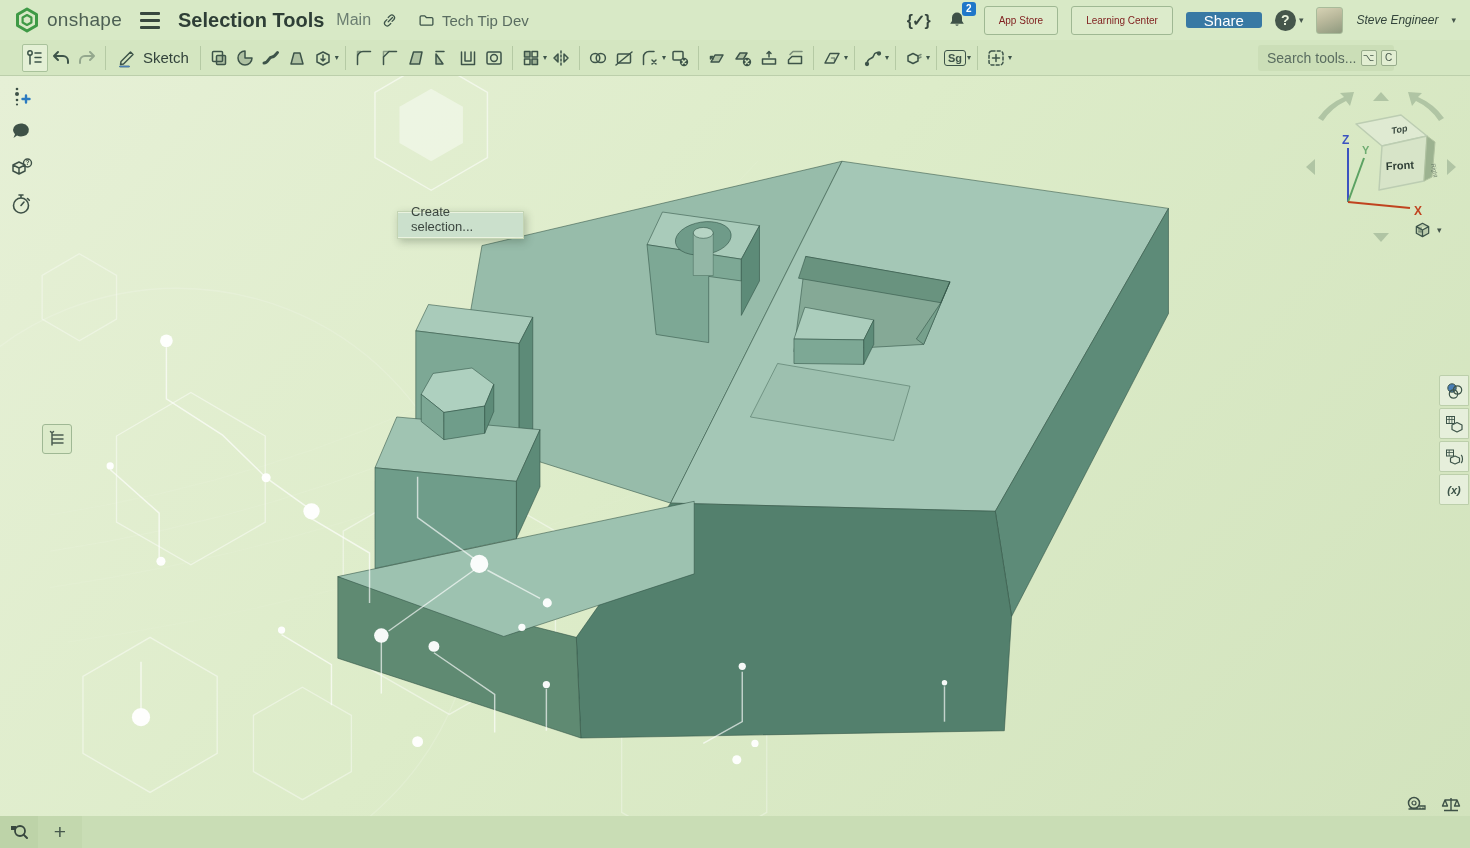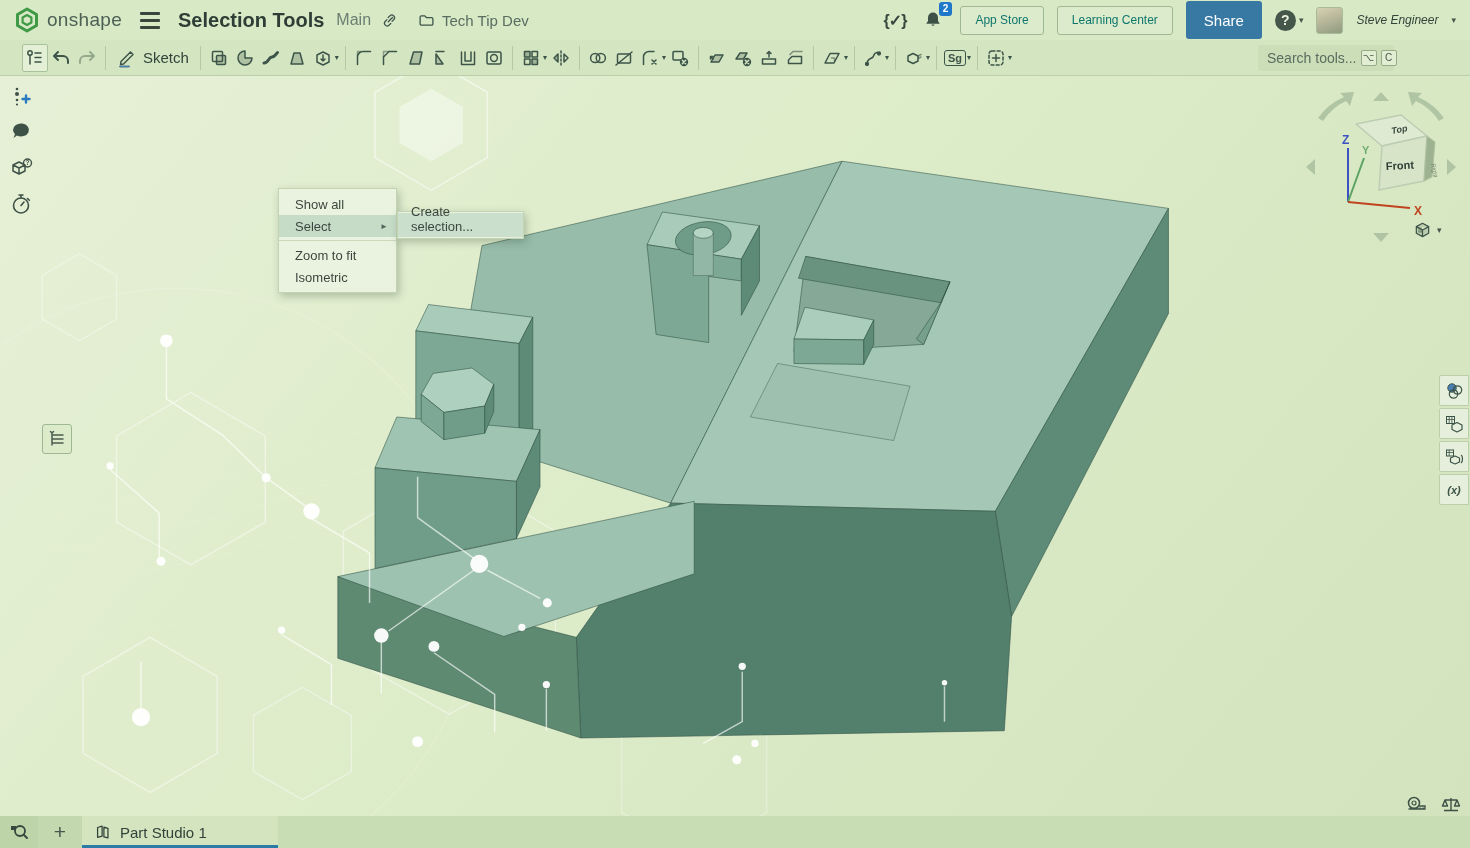--- a/index.html
+++ b/index.html
@@ -18,22 +18,22 @@
   .branch { font-size:16px; color:#6b7e71; margin-left:2px; }
   .tb-iconbtn { background:none; border:0; display:flex; align-items:center; cursor:pointer; color:#4b5c51; }
   .folder-wrap { display:flex; align-items:center; gap:7px; margin-left:10px; }
   .folder-name { font-size:15px; color:#5a6d61; }
   .topbar-right { margin-left:auto; display:flex; align-items:center; gap:13px; }
   .fs-glyph { font-size:16px; font-weight:bold; color:#35463d; letter-spacing:-1px; }
   .bell-wrap { position:relative; margin:0 4px; }
   .badge { position:absolute; top:-8px; right:-9px; background:#1f77c9; color:#fff; font-size:10px; font-weight:bold;
     padding:1px 4px; border-radius:3px; line-height:12px; }
   .outline-btn { height:29px; padding:0 14px; border:1px solid #9fb893; border-radius:3px; background:rgba(255,255,255,.10);
-    font-size:12px; color:#0f766e; font-family:inherit; cursor:pointer; white-space:nowrap; }
-  .share-btn { height:38px; padding:0 18px; border:0; border-radius:3px; background:#3879a4; color:#fff;
+    font-size:10px; color:#7f1d1d; font-family:inherit; cursor:pointer; white-space:nowrap; }
+  .share-btn { height:16px; padding:0 18px; border:0; border-radius:3px; background:#3879a4; color:#fff;
     font-size:15px; font-family:inherit; cursor:pointer; }
   .help-wrap { display:flex; align-items:center; gap:3px; cursor:pointer; }
   .help-circle { width:21px; height:21px; border-radius:50%; background:#45564b; color:#e8f1dc; font-size:14px;
     font-weight:bold; display:flex; align-items:center; justify-content:center; }
   .caret { font-size:9px; color:#44554a; }
   .avatar { width:27px; height:27px; border-radius:3px; border:1px solid #a8bb9a;
     background:linear-gradient(160deg,#d6d2b4 0%,#b9b89b 45%,#8f9a7f 100%); }
   .user-name { font-size:12px; color:#33443b; white-space:nowrap;font-style:italic; }
 
   
@@ -488,36 +488,20 @@
       </svg>
     </button>
   </div>
 
   <button class="panel-toggle">
     <svg width="18" height="18" viewBox="0 0 18 18">
       <path d="M4 3 V15 M4 5 H15 M4 9 H15 M4 13 H15 M4 3 l-1.5 -1.5 M4 3 l1.5 -1.5" stroke="#4b5e52" stroke-width="1.5" fill="none" stroke-linecap="round"></path>
     </svg>
   </button>
 
-  <div class="ctx-menu" role="menu">
-    <div class="ctx-item">
-      <span>Show all</span>
-    </div>
-    <div class="ctx-item hl">
-      <span>Select</span>
-      <span class="ctx-arrow">►</span>
-    </div>
-    <div class="ctx-sep"></div>
-    <div class="ctx-item">
-      <span>Zoom to fit</span>
-    </div>
-    <div class="ctx-item">
-      <span>Isometric</span>
-    </div>
-  </div>
   <div class="sub-menu" role="menu">
     <div class="sub-item">
       <span>Create selection...</span>
     </div>
   </div>
 
   <svg class="viewcube" viewBox="0 0 170 168">
     <g fill="#aabf9f" opacity=".85">
       <polygon points="85,8 77,17 93,17"></polygon>
       <polygon points="85,158 77,149 93,149"></polygon>
@@ -597,23 +581,15 @@
 
   <footer class="tabbar">
     <button class="tab-search">
       <svg width="20" height="20" viewBox="0 0 20 20">
         <rect x="2" y="4" width="5" height="4" fill="#37473e"></rect>
         <circle cx="11" cy="9" r="5" fill="none" stroke="#37473e" stroke-width="1.8"></circle>
         <path d="M14.6 12.6 L18 16" stroke="#37473e" stroke-width="2" stroke-linecap="round"></path>
       </svg>
     </button>
     <button class="tab-plus">+</button>
-    <button class="tab">
-      <svg width="18" height="18" viewBox="0 0 20 20">
-        <path d="M4 5 L9 3.5 V14.5 L4 16 Z" fill="none" stroke="#31423a" stroke-width="1.4" stroke-linejoin="round"></path>
-        <path d="M11 4.5 L15.5 6 V16.5 L11 15.5 Z" fill="none" stroke="#31423a" stroke-width="1.4" stroke-linejoin="round"></path>
-      </svg>
-      <span class="tab-label">Part Studio 1</span>
-      <span class="tab-underline"></span>
-    </button>
   </footer>
 
 </div>
 
 </body></html>

